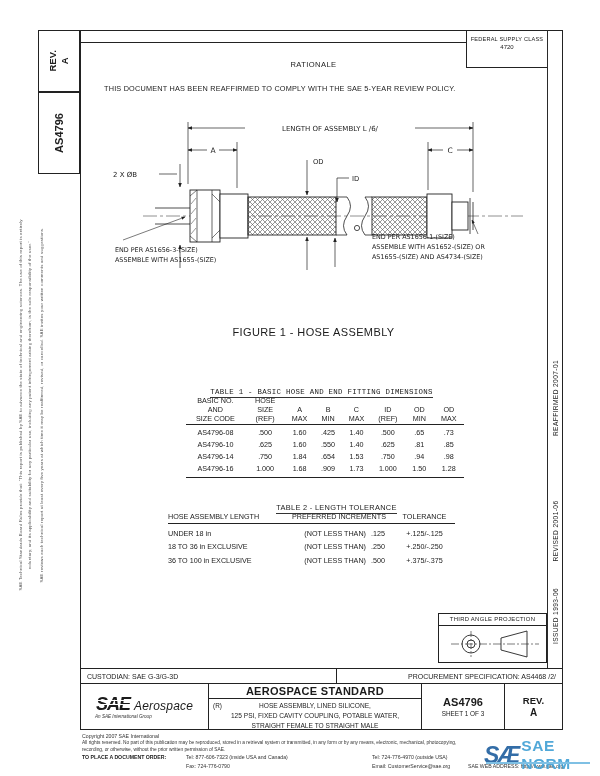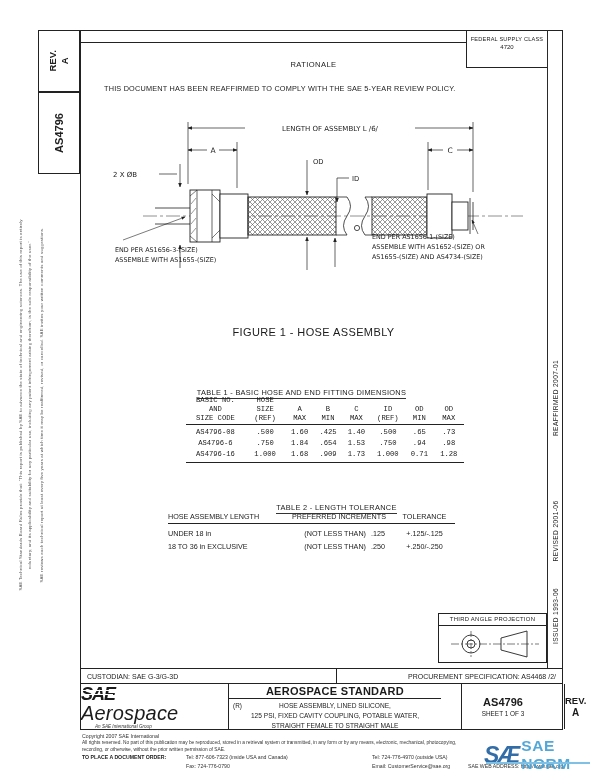--- a/index.html
+++ b/index.html
@@ -13,40 +13,40 @@
   .frame { border:1.6px solid #222; }
   .rot { position:absolute; white-space:nowrap; }
   .ctr { text-align:center; }
   .tiny { font-size:4.3px; color:#555; letter-spacing:.2px; }
   .vdate { font-size:6.6px; letter-spacing:.4px; color:#222; }
   .sidebar-box { position:absolute; left:38px; width:42px; border:1.6px solid #222; background:#fff;
                  display:flex; align-items:center; justify-content:center; }
   .sb-rot { transform:rotate(-90deg); text-align:center; font-weight:bold; color:#222; }
   table { border-collapse:collapse; table-layout:fixed; }
   th,td { font-weight:normal; vertical-align:bottom; }
-  .t1 { width:278px; font-size:7.2px;font-family:Liberation Mono, monospace; }
+  .t1 { width:278px; font-size:7.2px; }
   .t1 th { border-bottom:1.5px solid #222; padding-bottom:1px; text-align:center; line-height:1.25; }
   .t1 td { text-align:center; padding-top:3px; }
   .t1 tr.last td { padding-bottom:4px; border-bottom:1.5px solid #222; }
   .t1 .blk { display:block; }
   .t2 { width:287px; font-size:7.2px; }
   .t2 th { border-bottom:1.5px solid #222; padding-bottom:2px; }
   .t2 td { padding-top:4.5px; }
   .t2 tr.last td { padding-bottom:4px; border-bottom:1.5px solid #222; }
   .tbl-title { font-size:7.4px; letter-spacing:.3px; border-bottom:.8px solid #333; padding-bottom:1px; }
   svg text { font-family:"DejaVu Sans","Liberation Sans",sans-serif; fill:#1b1b1b; }
   .proj-box { border:1.2px solid #222; }
   .proj-hdr { border-bottom:1.2px solid #222; font-size:5.9px; letter-spacing:.3px; text-align:center;
               padding-top:2px; height:12px; }
   .cust-row { display:flex; border:1.6px solid #222; border-bottom:none; font-size:7px; align-items:center; }
   .tb-row { display:flex; border:1.6px solid #222; background:#fff; }
-  .tb-cell { border-left:1.2px solid #222;margin-left:20px; }
+  .tb-cell { border-left:1.2px solid #222; }
   .sae-word { font-weight:bold; font-style:italic; font-size:18px; letter-spacing:-1px; position:relative; }
   .sae-word .slit { position:absolute; left:0; right:2px; height:1.6px; background:#fff; }
-  .aero-word { font-style:italic; font-size:20px; letter-spacing:.2px;text-align:right; }
+  .aero-word { font-style:italic; font-size:12px; letter-spacing:.2px;text-align:right; }
   .wm { color:#3f9fd4; }
 </style>
 </head>
 <body>
 
 <div class="rot tiny" style="left:20px; top:405px; transform:translate(-50%,-50%) rotate(-90deg);">SAE Technical Standards Board Rules provide that: "This report is published by SAE to advance the state of technical and engineering sciences. The use of this report is entirely</div>
 <div class="rot tiny" style="left:29px; top:405px; transform:translate(-50%,-50%) rotate(-90deg);">voluntary, and its applicability and suitability for any particular use, including any patent infringement arising therefrom, is the sole responsibility of the user."</div>
 <div class="rot tiny" style="left:41px; top:405px; transform:translate(-50%,-50%) rotate(-90deg);">SAE reviews each technical report at least every five years at which time it may be reaffirmed, revised, or cancelled. SAE invites your written comments and suggestions.</div>
 
 <div class="sidebar-box" style="top:30px; height:62px;">
@@ -170,21 +170,21 @@
   <text x="30" y="150" font-size="6.4">ASSEMBLE WITH AS1655-(SIZE)</text>
 
   <line x1="393" y1="122" x2="387" y2="108" stroke="#222" stroke-width="0.6" marker-end="url(#ar)"></line>
   <text x="287" y="127" font-size="6.4">END PER AS1656-1-(SIZE)</text>
   <text x="287" y="137" font-size="6.4">ASSEMBLE WITH AS1652-(SIZE) OR</text>
   <text x="287" y="147" font-size="6.4">AS1655-(SIZE) AND AS4734-(SIZE)</text>
 </svg>
 
 <div class="abs ctr" style="left:80px; top:326px; width:467px; font-size:11px; letter-spacing:.4px;">FIGURE 1 - HOSE ASSEMBLY</div>
 
-<div class="abs ctr" style="left:68px; top:381px; width:467px;">
+<div class="abs ctr" style="left:88px; top:381px; width:467px;font-family:Liberation Mono, monospace;">
   <span class="tbl-title">TABLE 1 - BASIC HOSE AND END FITTING DIMENSIONS</span>
 </div>
 
 <table class="t1 abs" style="left:186px; top:396px;">
   <colgroup>
     <col style="width:58px">
       <col style="width:40px">
       <col style="width:28px">
       <col style="width:28px">
     <col style="width:28px">
@@ -235,37 +235,47 @@
       <td>AS4796-08</td>
         <td>.500</td>
         <td>1.60</td>
         <td>.425</td>
         <td>1.40</td>
         <td>.500</td>
         <td>.65</td>
         <td>.73</td>
     </tr>
     <tr>
-      <td>AS4796-6</td>
+      <td>AS4796-10</td>
+        <td>.625</td>
+        <td>1.60</td>
+        <td>.550</td>
+        <td>1.40</td>
+        <td>.625</td>
+        <td>.81</td>
+        <td>.85</td>
+    </tr>
+    <tr>
+      <td>AS4796-14</td>
         <td>.750</td>
         <td>1.84</td>
         <td>.654</td>
         <td>1.53</td>
         <td>.750</td>
         <td>.94</td>
         <td>.98</td>
     </tr>
     <tr class="last">
       <td>AS4796-16</td>
         <td>1.000</td>
         <td>1.68</td>
         <td>.909</td>
         <td>1.73</td>
         <td>1.000</td>
-        <td>0.71</td>
+        <td>1.50</td>
         <td>1.28</td>
     </tr>
   </tbody>
 </table>
 
 <div class="abs ctr" style="left:80px; top:496px; width:467px;padding-left:46px;">
   <span class="tbl-title">TABLE 2 - LENGTH TOLERANCE</span>
 </div>
 
 <table class="t2 abs" style="left:168px; top:512px;">
@@ -287,20 +297,26 @@
       <td>UNDER 18 in</td>
         <td style="text-align:right;">(NOT LESS THAN)</td>
         <td style="padding-left:5px;">.125</td>
         <td class="ctr">+.125/-.125</td>
     </tr>
     <tr>
       <td>18 TO 36 in EXCLUSIVE</td>
         <td style="text-align:right;">(NOT LESS THAN)</td>
         <td style="padding-left:5px;">.250</td>
         <td class="ctr">+.250/-.250</td>
+    </tr>
+    <tr>
+      <td>36 TO 100 in EXCLUSIVE</td>
+        <td style="text-align:right;">(NOT LESS THAN)</td>
+        <td style="padding-left:5px;">.500</td>
+        <td class="ctr">+.375/-.375</td>
     </tr>
   </tbody>
 </table>
 
 <div class="abs proj-box" style="left:438px; top:613px; width:109px; height:50px; background:#fff;">
   <div class="proj-hdr">THIRD ANGLE PROJECTION</div>
   <svg width="107" height="35" viewBox="0 0 107 35">
     <line x1="12" y1="18" x2="100" y2="18" stroke="#222" stroke-width="0.6" stroke-dasharray="8 2 2 2"></line>
     <circle cx="32" cy="18" r="9" fill="none" stroke="#222" stroke-width="0.9"></circle>
     <circle cx="32" cy="18" r="4" fill="none" stroke="#222" stroke-width="0.9"></circle>

